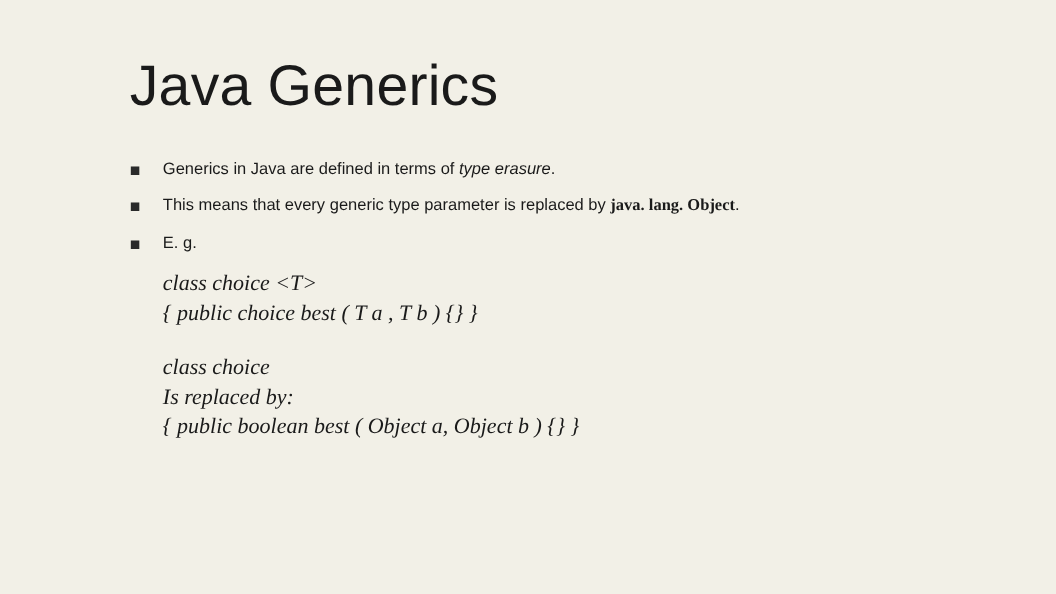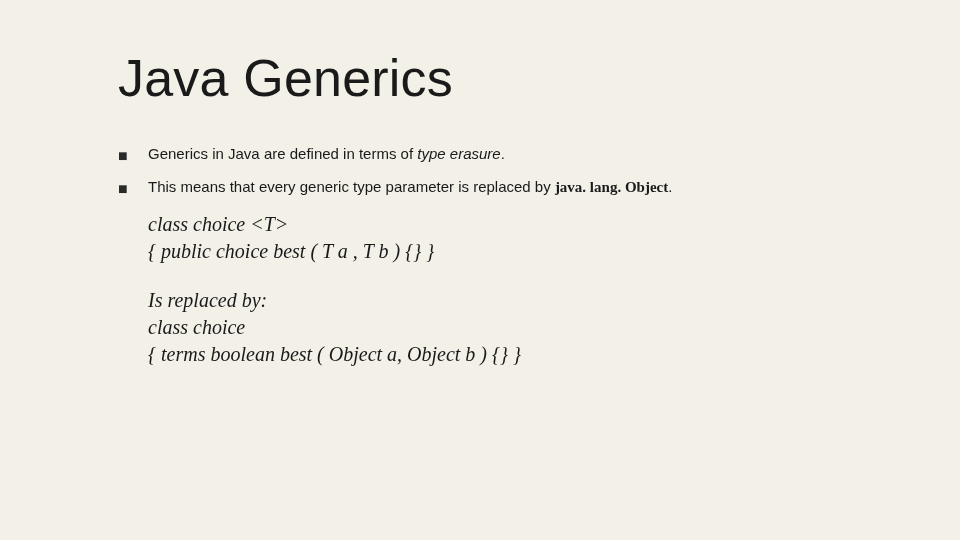--- a/index.html
+++ b/index.html
@@ -70,23 +70,26 @@
 <div class="slide">
   <h1 class="title">Java Generics</h1>
 
   <ul class="bullets">
     <li class="b1">
       <span>Generics in Java are defined in terms of </span><span class="em">type erasure</span><span>.</span>
     </li>
     <li class="b2">
       <span>This means that every generic type parameter is replaced by </span><span class="obj">java. lang. Object</span><span>.</span>
     </li>
+    <li class="b3">
+      <span>E. g.</span>
+    </li>
   </ul>
 
   <div class="code-block">
     <p>class choice &lt;T&gt;</p>
     <p>{   public choice best ( T a ,  T b ) {} }</p>
     <div class="gap"></div>
+    <p>class choice</p>
     <p>Is replaced by:</p>
-    <p>class choice</p>
-    <p>{   terms boolean best ( Object a, Object b ) {} }</p>
+    <p>{   public boolean best ( Object a, Object b ) {} }</p>
   </div>
 </div>
 
 </body></html>

